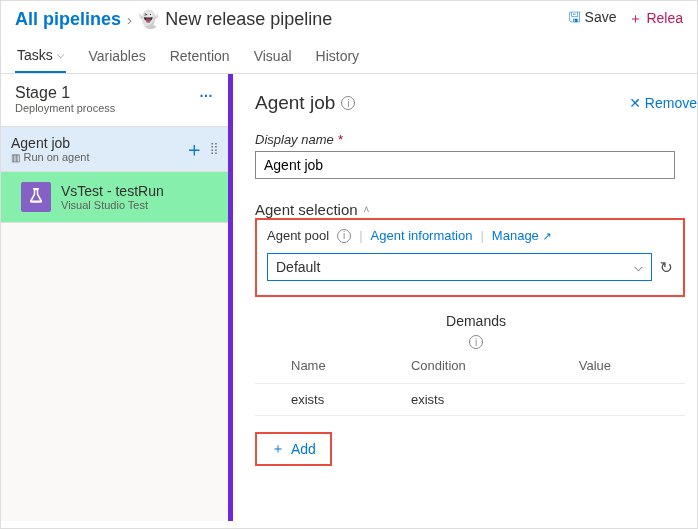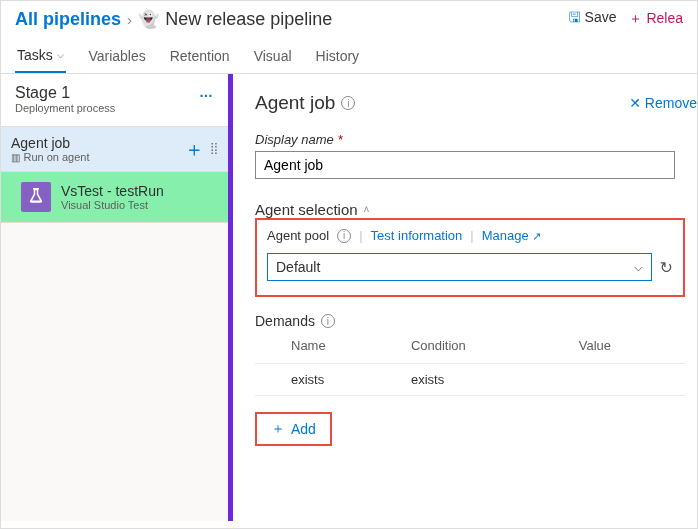--- a/index.html
+++ b/index.html
@@ -127,21 +127,21 @@
   .link { color:#0078d4; cursor:pointer; }
   .ext { font-size:11px; }
   .select-wrap { display:flex; align-items:center; gap:8px; }
   .select {
     flex:1; border:1px solid #0078d4; padding:5px 8px;
     display:flex; justify-content:space-between; align-items:center;
     background:#fff; cursor:pointer;
   }
   .chevdown { font-size:11px; color:#555; }
   .refresh { color:#555; cursor:pointer; font-size:16px; }
-  .demands-head { margin-top:16px; font-size:14px; display:flex; align-items:center; gap:6px;}
+  .demands-head { margin-top:16px; font-size:14px; display:flex; align-items:center; gap:6px;flex-direction:column;}
   table.demands {
     width: 430px; margin-top:3px; border-collapse:collapse; font-size:13px;
   }
   table.demands th { text-align:left; font-weight:400; color:#605e5c; padding:6px 8px 10px; }
   table.demands td { padding:8px 8px; color:#323130; }
   table.demands tr.body { border-top:1px solid #edebe9; border-bottom:1px solid #edebe9;}
   .add-btn {
     display:inline-flex; align-items:center; gap:6px;
     color:#0078d4; border:2px solid #e74c3c;
     padding: 6px 14px; margin-top:16px;
@@ -226,21 +226,21 @@
     <div class="section-head">
       <span>Agent selection</span>
       <span class="chev-sm">˄</span>
     </div>
 
     <div class="highlight-box">
       <div class="row-links">
         <span>Agent pool</span>
         <span class="info">i</span>
         <span class="sep">|</span>
-        <span class="link">Test information</span>
+        <span class="link">Agent information</span>
         <span class="sep">|</span>
         <span class="link"><span>Manage</span> <span class="ext">↗</span></span>
       </div>
       <div class="select-wrap">
         <div class="select">
           <span>Default</span>
           <span class="chevdown">⌵</span>
         </div>
         <span class="refresh">↻</span>
       </div>

